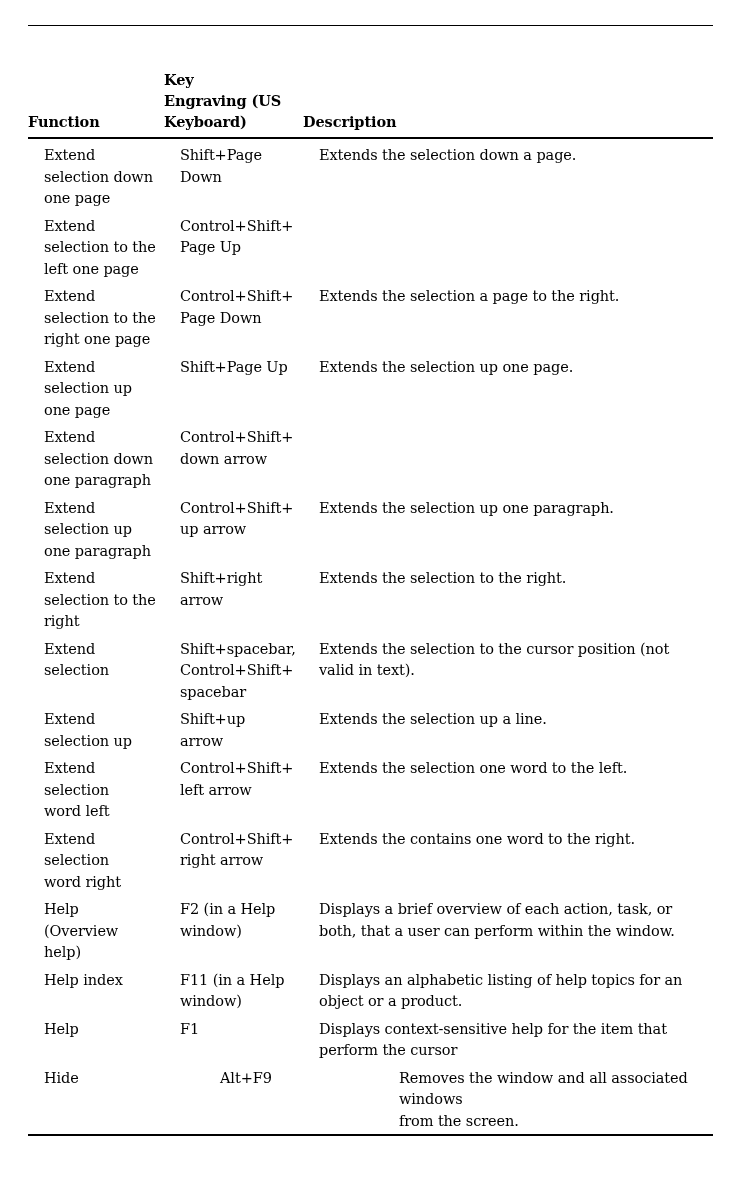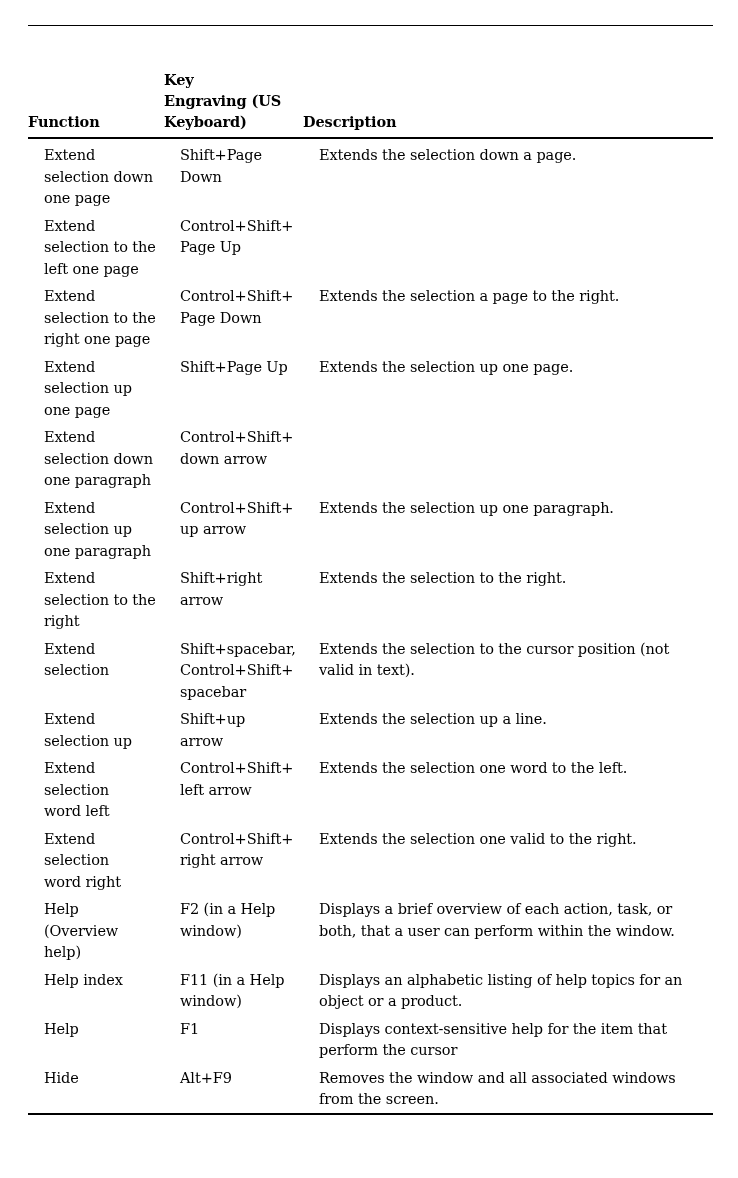--- a/index.html
+++ b/index.html
@@ -33,20 +33,21 @@
     border-bottom: 2px solid #000;
     align-items: end;
     font-weight: bold;
   }
   .body-row {
     padding-top: 6px;
     margin-left: 16px;
   }
   .body-row:last-child {
     padding-bottom: 2px;
+    gap: 40px;
   }
   .cell {
     font-size: 14.5px;
     line-height: 21.5px;
     letter-spacing: -0.1px;
     white-space: pre-line;
     padding-right: 8px;
   }
   .header-row .cell {
     font-size: 14.5px;
@@ -154,21 +155,21 @@
 left arrow</div>
       <div class="cell">Extends the selection one word to the left.</div>
     </div>
 
     <div class="grid-row body-row">
       <div class="cell">Extend
 selection
 word right</div>
       <div class="cell">Control+Shift+
 right arrow</div>
-      <div class="cell">Extends the selection one valid to the right.</div>
+      <div class="cell">Extends the contains one word to the right.</div>
     </div>
 
     <div class="grid-row body-row">
       <div class="cell">Help
 (Overview
 help)</div>
       <div class="cell">F2 (in a Help
 window)</div>
       <div class="cell">Displays a brief overview of each action, task, or
 both, that a user can perform within the window.</div>

